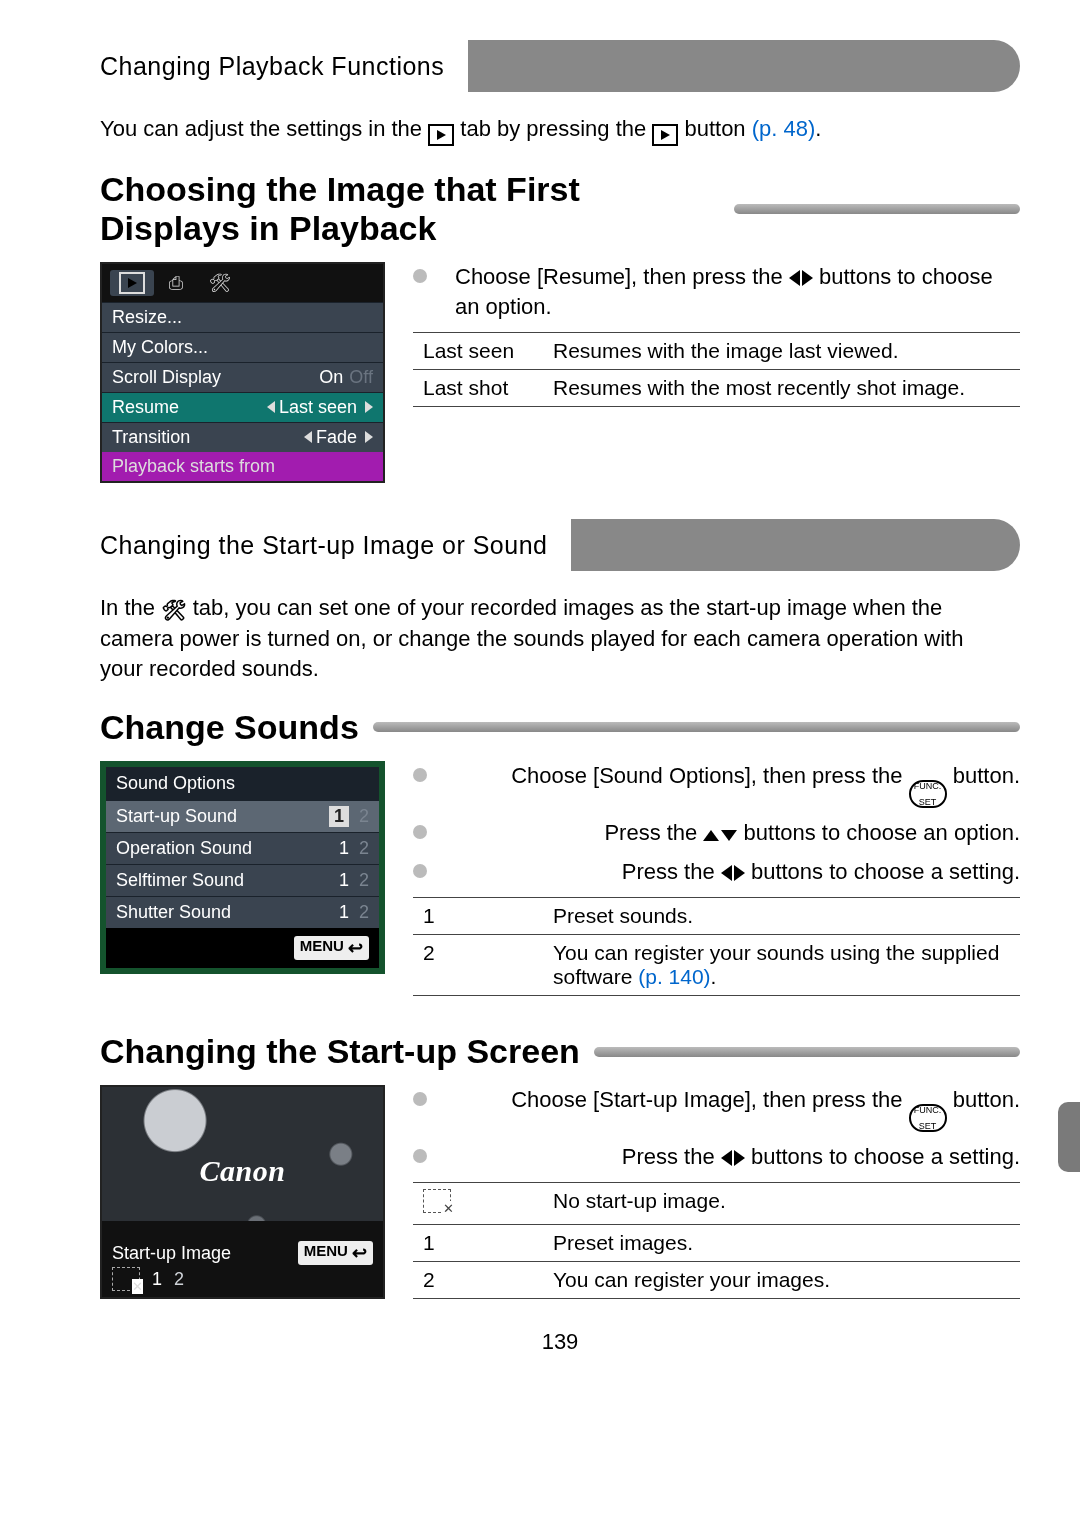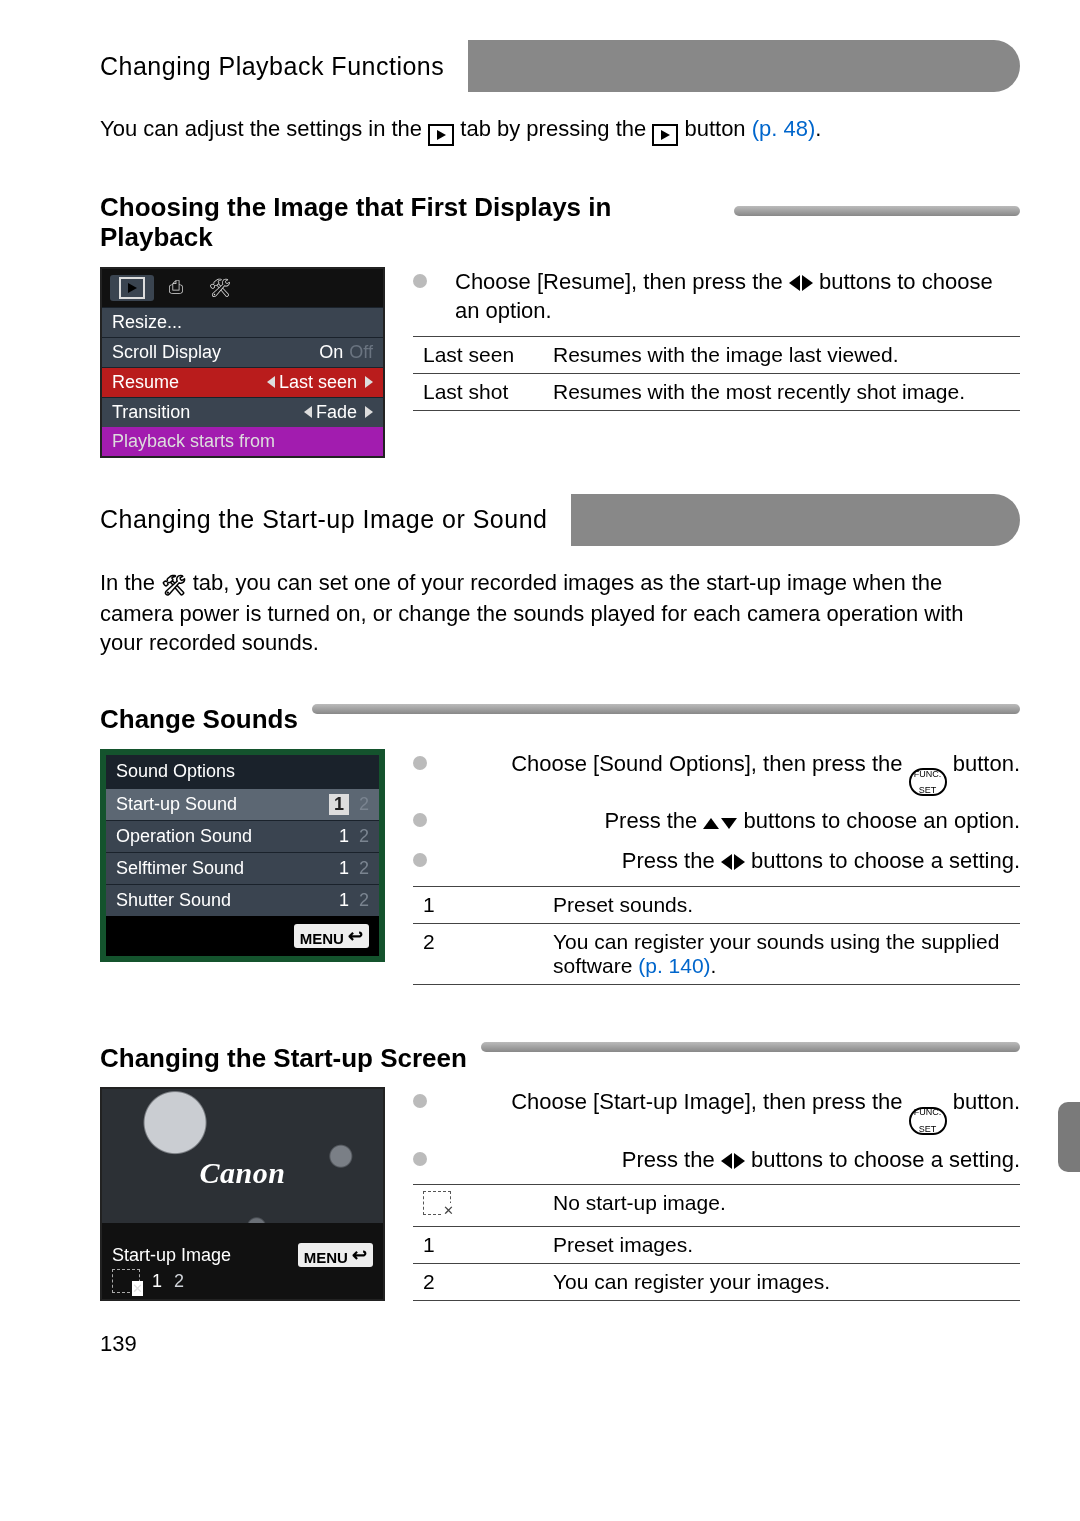--- a/index.html
+++ b/index.html
@@ -41,26 +41,25 @@
     font-size: 22px;
     line-height: 1.35;
     margin: 0 16px 24px 0;
   }
   .link { color: #0066cc; }
   .subhead-wrap {
     display:flex; align-items:center; gap:14px;
     margin: 0 0 14px 0;
   }
   .subhead {
-    font-size: 26px;
+    font-size: 34px;
     font-weight: 900;
     font-family: "Arial Black", Arial, sans-serif;
     line-height:1.15;
     flex-shrink:0;
-    margin-top:23px;
   }
   .subhead-rule {
     flex:1; height:10px;
     background: linear-gradient(#bbb,#888);
     border-radius:5px;
   }
   .two-col {
     display:flex;
     gap: 28px;
     align-items:flex-start;
@@ -110,50 +109,50 @@
     display:flex;align-items:center;justify-content:center;
     color:#ddd;
   }
   .cam .tab.active { background:#3a4450; border-radius:3px;}
   .cam .row {
     display:flex; justify-content:space-between;
     padding:4px 10px;
     background:#3a4450;
     border-top:1px solid #1a222b;
   }
-  .cam .row.sel { background:#b91c1c; }
+  .cam .row.sel { background:#0f766e; }
   .cam .status { padding:4px 10px; background:#a21caf; color:#ddd;}
   .tri-l,.tri-r {display:inline-block;width:0;height:0;border-top:6px solid transparent;border-bottom:6px solid transparent;}
   .tri-l{border-right:8px solid #ddd;margin-right:4px;}
   .tri-r{border-left:8px solid #ddd;margin-left:4px;}
   .onoff .on{color:#fff;}
   .onoff .off{color:#6a7480;margin-left:6px;}
   
   .cam2 { background:#000;color:#fff;font-size:18px;border:6px solid #14532d;}
   .cam2 .title{background:#1a222b;padding:6px 10px;}
   .cam2 .srow{display:flex;justify-content:space-between;padding:5px 10px;background:#3a4450;border-top:1px solid #1a222b;}
   .cam2 .srow.sel{background:#5c6773;}
   .cam2 .nums{display:flex;gap:10px;align-items:center;}
   .cam2 .nums .box{background:#ddd;color:#222;padding:0 5px;font-weight:bold;}
   .cam2 .nums .dim{color:#7a8490;}
   .cam2 .foot{display:flex;justify-content:flex-end;padding:8px 10px;background:#000;}
-  .menu-badge{background:#eee;color:#000;font-weight:bold;font-size:15px;padding:1px 6px;border-radius:3px;display:inline-flex;align-items:flex-end;gap:4px;}
+  .menu-badge{background:#eee;color:#000;font-weight:bold;font-size:15px;padding:1px 6px;border-radius:3px;display:inline-flex;align-items:flex-start;gap:4px;}
   .menu-badge .ret{font-size:18px;}
   
   .cam3{background:#15181c;color:#fff;font-size:18px;border:2px solid #222;position:relative;height:210px;}
   .cam3 .splash{position:absolute;inset:0 0 42px 0;background:radial-gradient(circle at 26% 20%, #cacdd2 0 30px, transparent 32px), radial-gradient(circle at 85% 40%, #7a7f86 0 10px, transparent 12px), radial-gradient(circle at 55% 82%, #6a6f76 0 8px, transparent 10px), #2c3035;display:flex;align-items:center;justify-content:center;}
   .cam3 .brand{font-family:Georgia,serif;font-weight:bold;font-style:italic;color:#fff;font-size:30px;letter-spacing:0.5px;}
   .cam3 .bar{position:absolute;left:0;right:0;bottom:0;background:#111;padding:20px 10px 6px;}
   .cam3 .bar .r1{display:flex;justify-content:space-between;align-items:center;}
   .cam3 .opts{display:flex;gap:12px;align-items:center;margin-top:2px;color:#cfd3d8;}
   .cam3 .opts .sel{color:#fff;}
   .noimg-icon{display:inline-flex;align-items:center;justify-content:center;width:26px;height:22px;border:1.5px dashed #555;position:relative;font-size:14px;color:#444;}
   .noimg-icon::after{content:"✕";position:absolute;right:-4px;bottom:-4px;font-size:13px;background:#fff;}
   .side-tab{position:absolute;right:0;top:1102px;width:22px;height:70px;background:#7a7a7a;border-radius:10px 0 0 10px;}
-  .pagenum{ font-size:22px; margin-top:30px;}
+  .pagenum{ text-align:center; font-size:22px; margin-top:30px;}
   .play-icon{width:22px;height:18px;border:2px solid #000;display:inline-flex;align-items:center;justify-content:center;vertical-align:-4px;}
   .play-icon::before{content:"";border-left:9px solid #000;border-top:5px solid transparent;border-bottom:5px solid transparent;}
   .lr-arrows{display:inline-flex;gap:2px;vertical-align:-2px;}
   .lr-arrows span{width:0;height:0;border-top:8px solid transparent;border-bottom:8px solid transparent;}
   .lr-arrows .l{border-right:11px solid #000;}
   .lr-arrows .r{border-left:11px solid #000;}
   .ud-arrows{display:inline-flex;gap:2px;vertical-align:-1px;}
   .ud-arrows span{width:0;height:0;border-left:8px solid transparent;border-right:8px solid transparent;}
   .ud-arrows .u{border-bottom:11px solid #000;}
   .ud-arrows .d{border-top:11px solid #000;}
@@ -188,20 +187,24 @@
               <span class="play-icon" style="border-color:#ddd;"></span>
             </div>
           <div class="tab">⎙</div>
           <div class="tab">🛠</div>
         </div>
         <div class="row">
             <span>Resize...</span>
             <span></span>
           </div>
         <div class="row">
+            <span>My Colors...</span>
+            <span></span>
+          </div>
+        <div class="row">
             <span>Scroll Display</span>
             <span class="onoff"><span class="on">On</span><span class="off">Off</span></span>
           </div>
         <div class="row sel">
             <span>Resume</span>
             <span><span class="tri-l"></span><span>Last seen</span><span class="tri-r" style="margin-left:8px;"></span></span>
           </div>
         <div class="row">
             <span>Transition</span>
             <span><span class="tri-l"></span><span>Fade</span><span class="tri-r" style="margin-left:8px;"></span></span>

